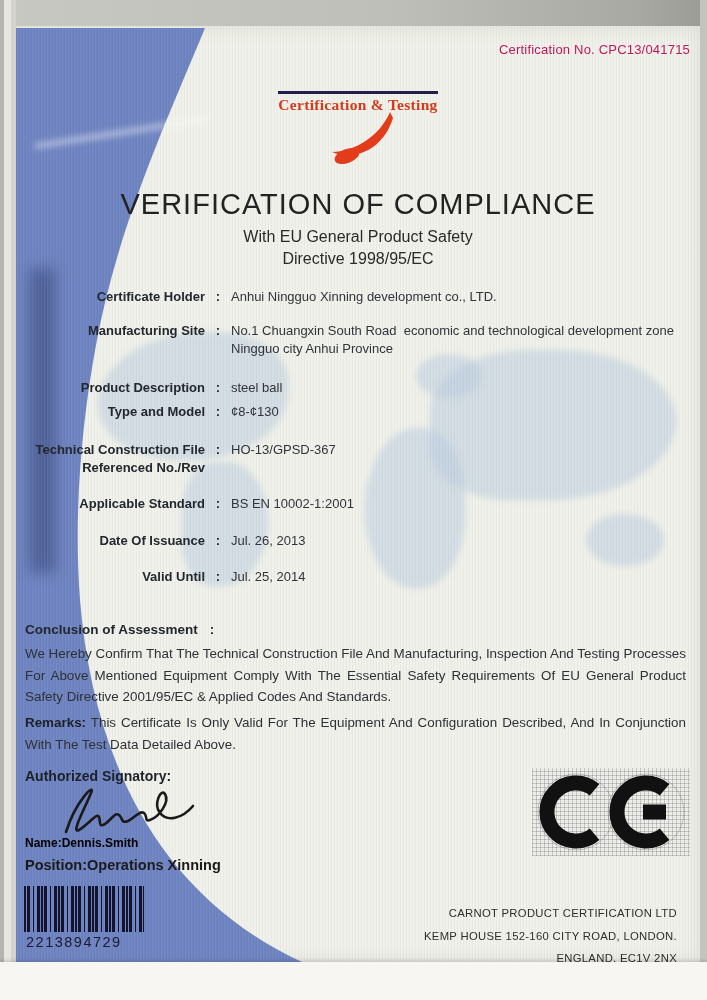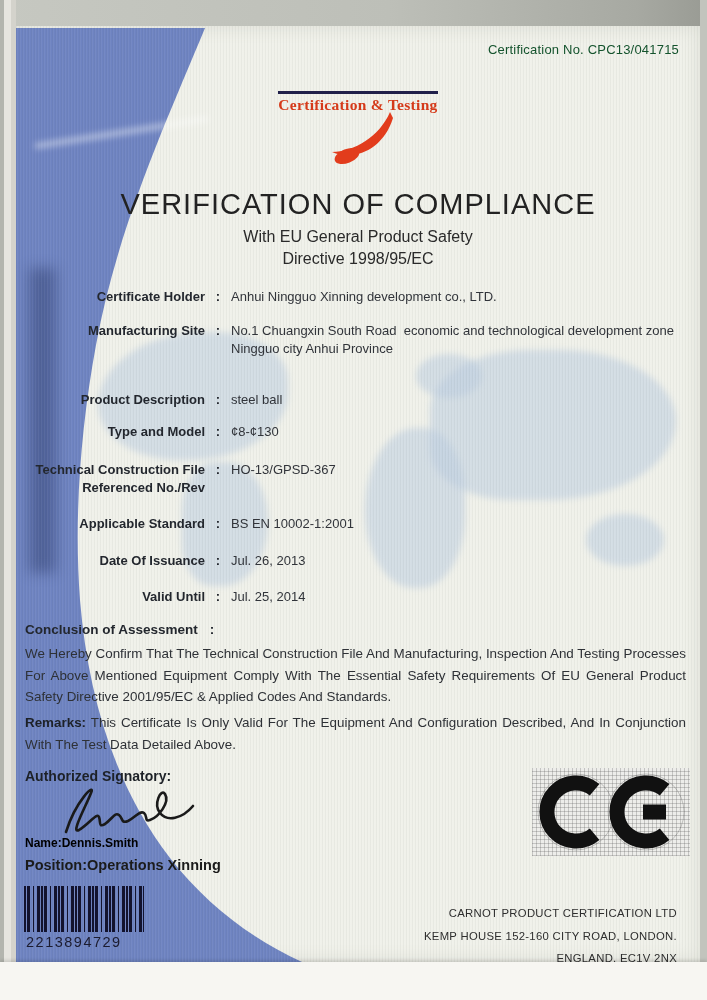--- a/index.html
+++ b/index.html
@@ -23,21 +23,21 @@
   .shadow-band{position:absolute;left:13px;top:242px;width:27px;height:305px;background:#47598f;
     filter:blur(7px);opacity:.8;}
   .crease{position:absolute;left:18px;top:104px;width:175px;height:5px;background:rgba(255,255,255,.5);
     filter:blur(3px);transform:rotate(-9deg);}
 
   .map-blob{position:absolute;background:#bccde0;filter:blur(3px);opacity:.55;}
 
   .texture{position:absolute;inset:0;pointer-events:none;
     background:repeating-linear-gradient(90deg,rgba(70,80,72,.05) 0 1px,rgba(255,255,255,.05) 1px 2px,rgba(0,0,0,0) 2px 3px);}
 
-  .cert-no{position:absolute;top:16px;right:21px;font-size:13px;color:#14532d;letter-spacing:.2px;}
+  .cert-no{position:absolute;top:16px;right:10px;font-size:13px;color:#be185d;letter-spacing:.2px;}
 
   
   .logo{position:absolute;left:0;right:0;top:62px;text-align:center;}
   .logo-inner{position:relative;display:inline-block;}
   .logo-text{font-family:"Liberation Serif",serif;font-weight:bold;font-size:66px;line-height:.95;
     color:#3d3d88;letter-spacing:1px;}
   .logo-swoosh{position:absolute;left:42px;top:22px;width:74px;height:58px;}
   .logo-underline{height:3px;background:#20204a;margin-top:3px;}
   .logo-tagline{font-family:"Liberation Serif",serif;font-weight:bold;font-size:15.5px;color:#d53a1a;
     margin-top:2px;letter-spacing:.3px;}
@@ -46,21 +46,21 @@
     color:#222;letter-spacing:1px;}
   .subtitle{position:absolute;left:0;right:0;top:200px;text-align:center;font-size:16px;color:#2a2a2a;
     line-height:22px;}
 
   
   .fields{position:absolute;left:9px;right:8px;top:262px;font-size:13px;color:#333;}
   .row{display:flex;align-items:flex-start;line-height:18px;}
   .lbl{width:180px;text-align:right;font-weight:bold;color:#23272e;flex:0 0 auto;}
   .colon{width:26px;text-align:center;font-weight:bold;color:#23272e;flex:0 0 auto;}
   .val{flex:1;white-space:pre-wrap;padding-right:10px;color:#31343a;}
-  .mb16{margin-bottom:16px}.mb24{margin-bottom:33px}.mb17{margin-bottom:14px}
+  .mb16{margin-bottom:16px}.mb24{margin-bottom:21px}.mb17{margin-bottom:6px}
   .mb20{margin-bottom:20px}.mb18{margin-bottom:18px}.mb19{margin-bottom:19px}
 
   .conclusion{position:absolute;left:9px;right:14px;top:596px;color:#23272e;}
   .conclusion-head{display:flex;font-weight:bold;font-size:13.5px;}
   .conclusion-head .hc{margin-left:12px;}
   .conclusion-body{margin-top:6px;font-size:13.4px;line-height:21.5px;text-align:justify;color:#2e3136;font-weight:400;}
 
   .remarks{position:absolute;left:9px;right:14px;top:686px;font-size:13.4px;line-height:21.5px;
     text-align:justify;color:#2e3136;}
   .remarks b{color:#1d2127;}

